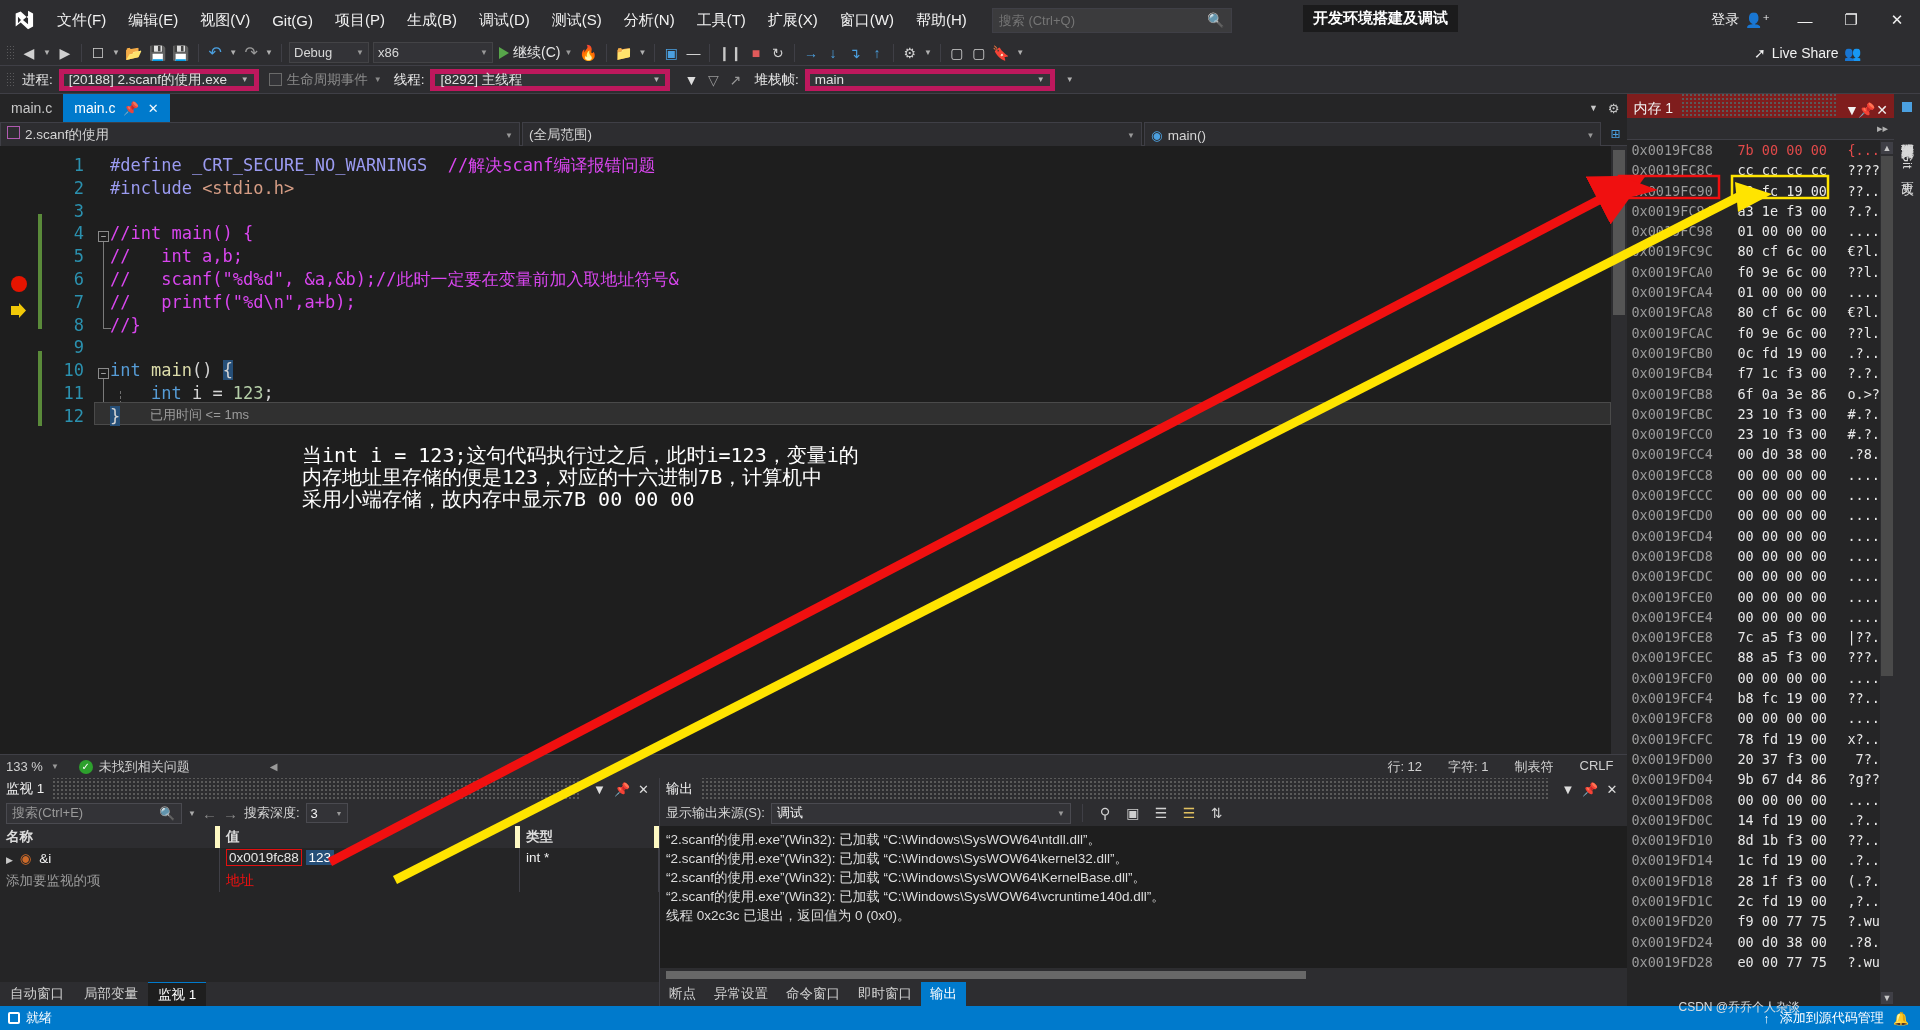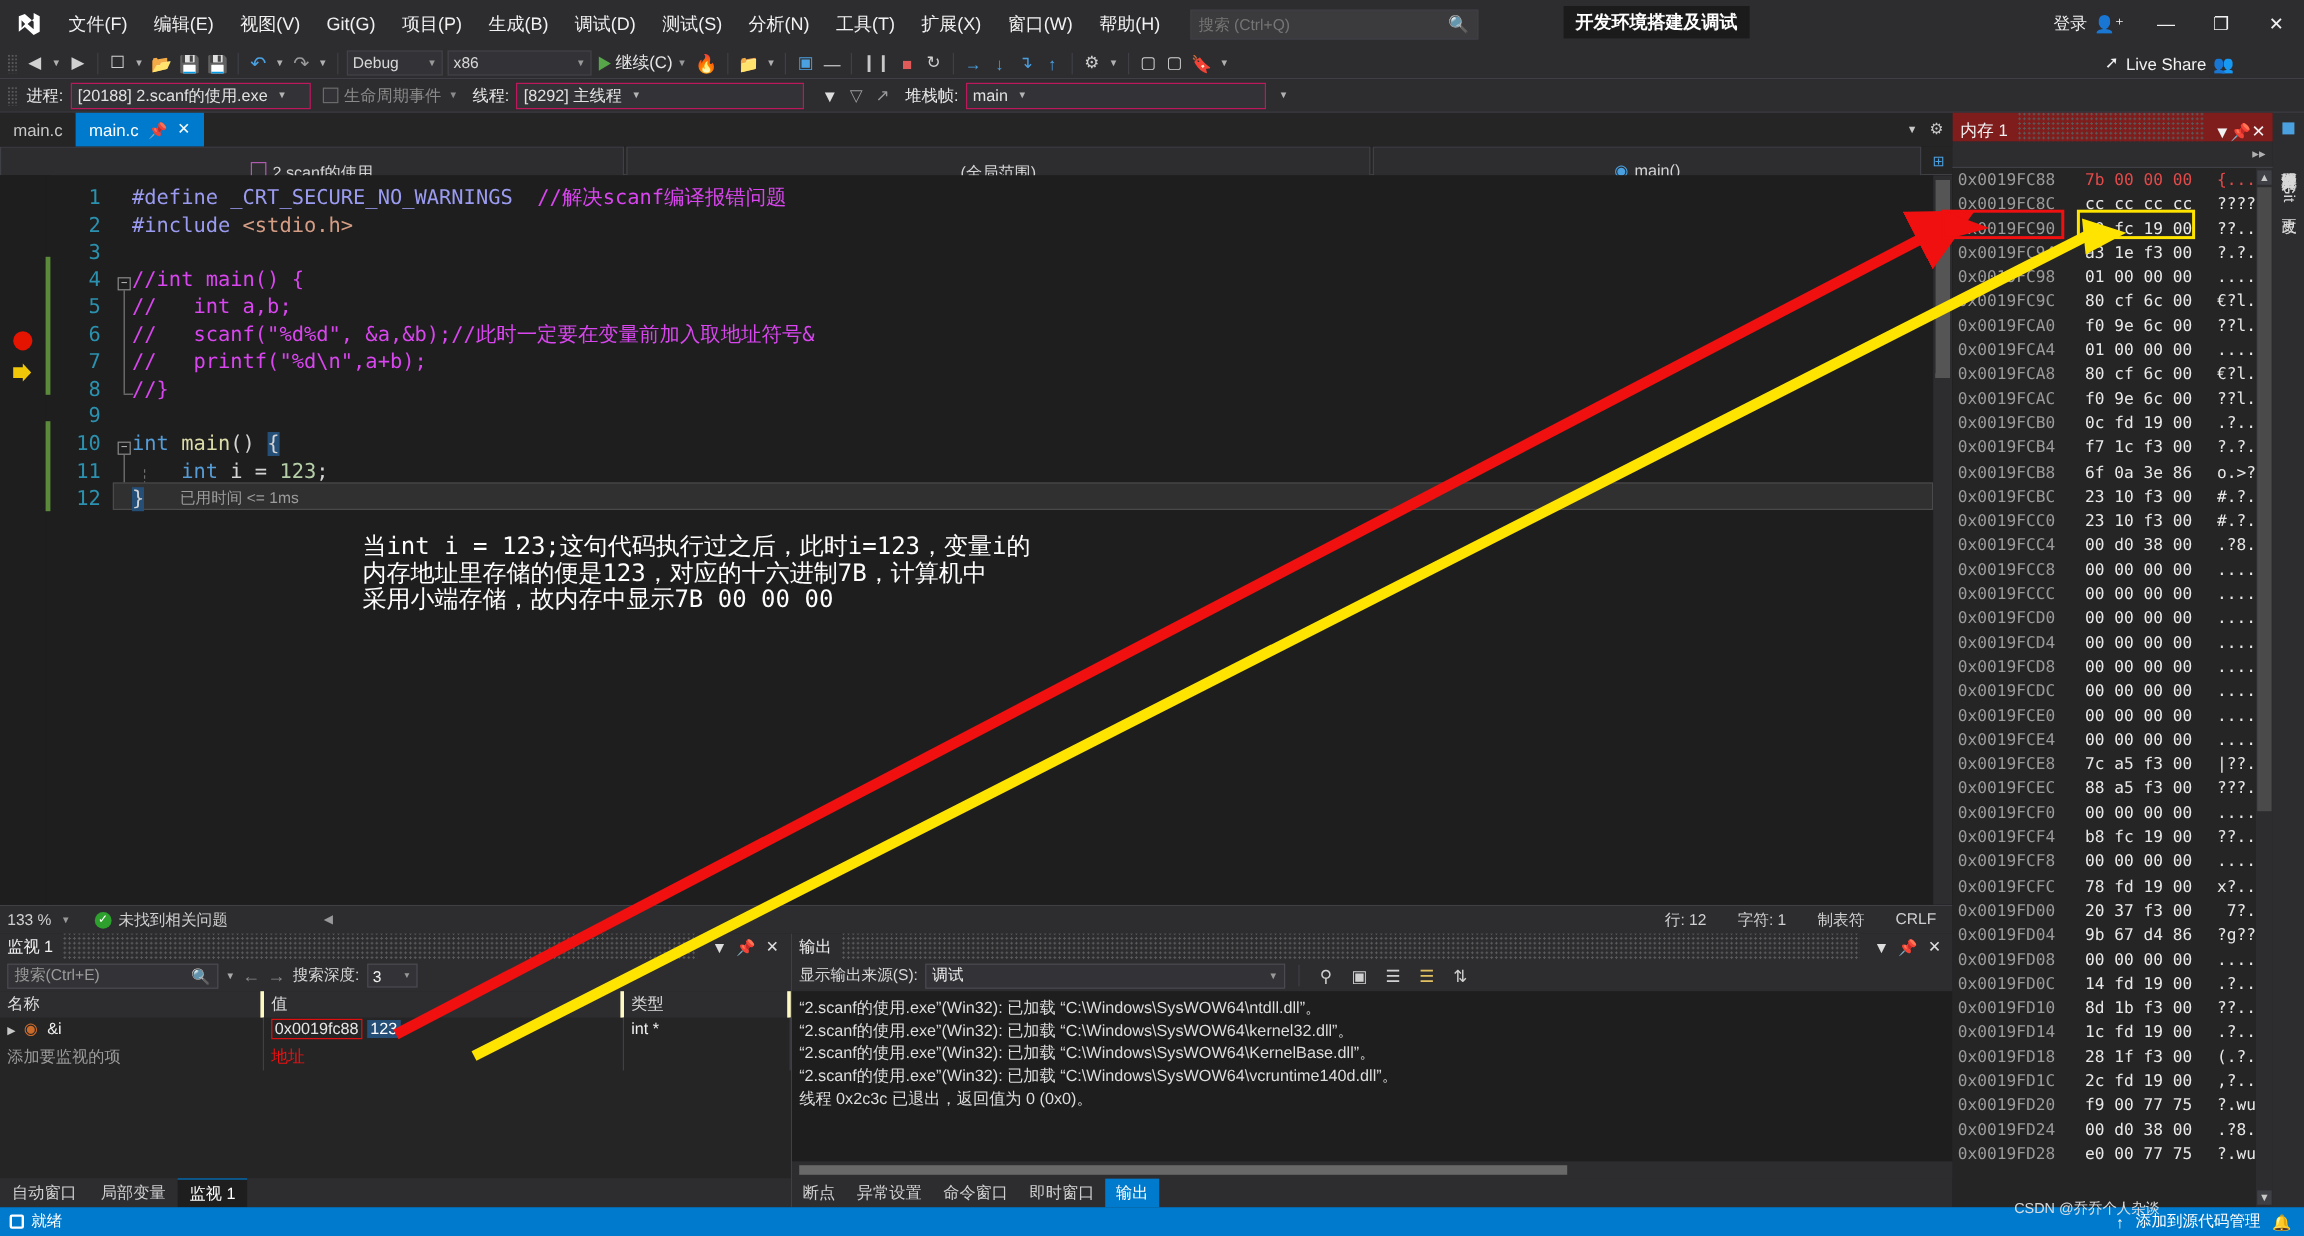--- a/index.html
+++ b/index.html
@@ -73,22 +73,22 @@
   }
 
   
   .debugbar {
     height: 28px; flex: 0 0 28px; background: #2d2d30; display: flex;
     align-items: center; padding-left: 6px; border-bottom: 1px solid #3f3f46;
     font-size: 13.5px; color: #e6e6e6;
   }
   .dbg-label { margin: 0 6px 0 4px; white-space: nowrap; }
   .dbg-combo {
-    height: 22px; background: #333337; border: 1px solid #be185d; color: #e2e2e2;
-    font-size: 13.5px; display: flex; align-items: center; justify-content: flex-start;
+    height: 22px; background: #333337; border: 5px solid #be185d; color: #e2e2e2;
+    font-size: 13.5px; display: flex; align-items: center; justify-content: space-between;
     padding: 0 5px; white-space: nowrap;
   }
   .dbg-combo .cv { overflow: hidden; text-overflow: ellipsis; }
   .dbg-combo .ar { font-size: 8px; color: #b4b4b4; margin-left: 8px; }
   .chk { width: 13px; height: 13px; border: 1px solid #6a6a6a; background: #333337; margin-right: 5px; }
 
   
   .body { flex: 1; display: flex; min-height: 0; }
   .leftcol { flex: 1; display: flex; flex-direction: column; min-width: 0; }
   .rightcol { flex: 0 0 288px; display: flex; }
@@ -100,21 +100,21 @@
     font-size: 14px; color: #c8c8c8; background: #252526; cursor: default;
   }
   .tab.active { background: #007acc; color: #fff; }
   .tab .pin, .tab .x { font-size: 13px; opacity: .95; }
   .tabstrip-right { position: absolute; right: 0; top: 0; height: 28px; display: flex; align-items: center; gap: 10px; padding-right: 8px;}
 
   
   .navbar { height: 24px; flex: 0 0 24px; background: #252526; display: flex; align-items: stretch; border-bottom: 1px solid #3f3f46;}
   .nav-drop {
     background: #2d2d30; border: 1px solid #3f3f46; display: flex; align-items: center;
-    justify-content: space-between; font-size: 13.5px; color: #d4d4d4; padding: 12px 6px; margin-right: 2px; flex-direction: column;
+    justify-content: space-between; font-size: 13.5px; color: #d4d4d4; padding: 12px 6px; margin-right: 2px;
   }
   .nav-drop .ar { font-size: 8px; color: #999; }
   .nav-icon { display:inline-block; width:13px;height:13px;border:1px solid #b05ab0;margin-right:5px; }
   .navbar-right { flex: 0 0 24px; display:flex;align-items:center;justify-content:center; background:#252526; }
 
   
   .editor { flex: 1; background: #1e1e1e; position: relative; display: flex; min-height: 0; overflow: hidden; }
   .breakcol { width: 38px; background: #1e1e1e; position: relative; flex: 0 0 38px; }
   .changebar { width: 4px; flex: 0 0 4px; background: #1e1e1e; position: relative; }
   .gutternum { width: 52px; flex: 0 0 52px; text-align: right; padding-right: 10px;
@@ -167,21 +167,21 @@
     background-size: 4px 4px; background-position: 0 10px; margin: 0 8px;}
   .panel-hdr .hb { padding: 0 4px; font-size: 13px; color: #ddd; }
   .watch { flex: 0 0 660px; border-right: 1px solid #3f3f46; }
   .watch-toolbar { height: 26px; display: flex; align-items: center; gap: 6px; padding: 0 6px; background: #2d2d30; font-size: 13px;}
   .wsearch { width: 176px; height: 21px; background: #333337; border: 1px solid #4a4a50;
              display: flex; align-items: center; padding: 0 5px; color: #9a9a9a; font-size: 13px; }
   .depth-combo { width: 42px; height: 20px; background: #333337; border: 1px solid #4a4a50;
                  display: flex; align-items: center; justify-content: space-between; padding: 0 4px; font-size: 13px;}
   .grid { flex: 1; background: #252526; display: flex; flex-direction: column; }
   .grid-head { display: flex; height: 22px; background: #2d2d30; font-size: 13.5px; color: #dcdcdc; }
-  .grid-head div { border-right: 3px solid #fef9c3; padding: 2px 6px; }
+  .grid-head div { border-right: 5px solid #fef9c3; padding: 2px 6px; font-weight: bold; }
   .grid-row { display: flex; height: 22px; font-size: 13.5px; }
   .grid-row div { border-right: 1px solid #3f3f46; padding: 2px 6px; overflow:hidden; white-space:nowrap;}
   .c-name { width: 220px; } .c-val { width: 300px; } .c-type { flex: 1; }
   .expander { display:inline-block; width:10px; color:#c8c8c8; font-size:9px; }
   .wglyph { color: #cc6a2a; margin-right: 4px; }
   .val-hl { border: 1px solid #e01010; padding: 0 2px; color:#e6e6e6;}
   .val-box { background: #264f78; color: #fff; padding: 0 3px; }
   .red-label { color: #f01010; font-size: 14px; }
   .watch-tabs { height: 24px; display: flex; align-items: stretch; background: #2d2d30; font-size: 13.5px; }
   .wt { padding: 0 10px; display: flex; align-items: center; color: #d0d0d0; text-align: right; }

